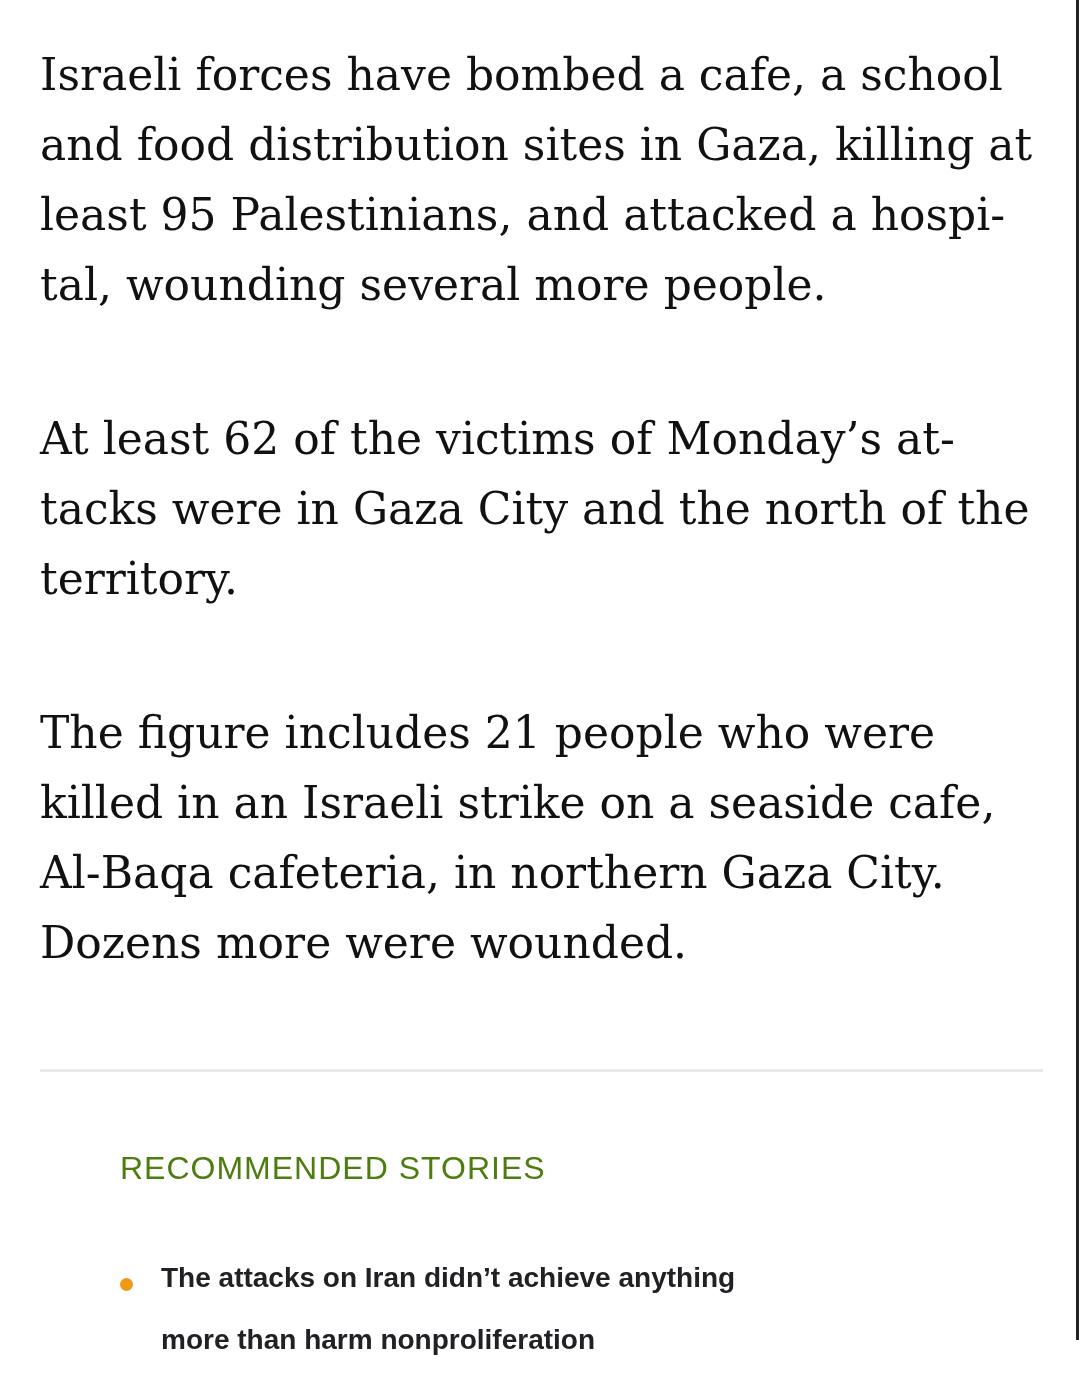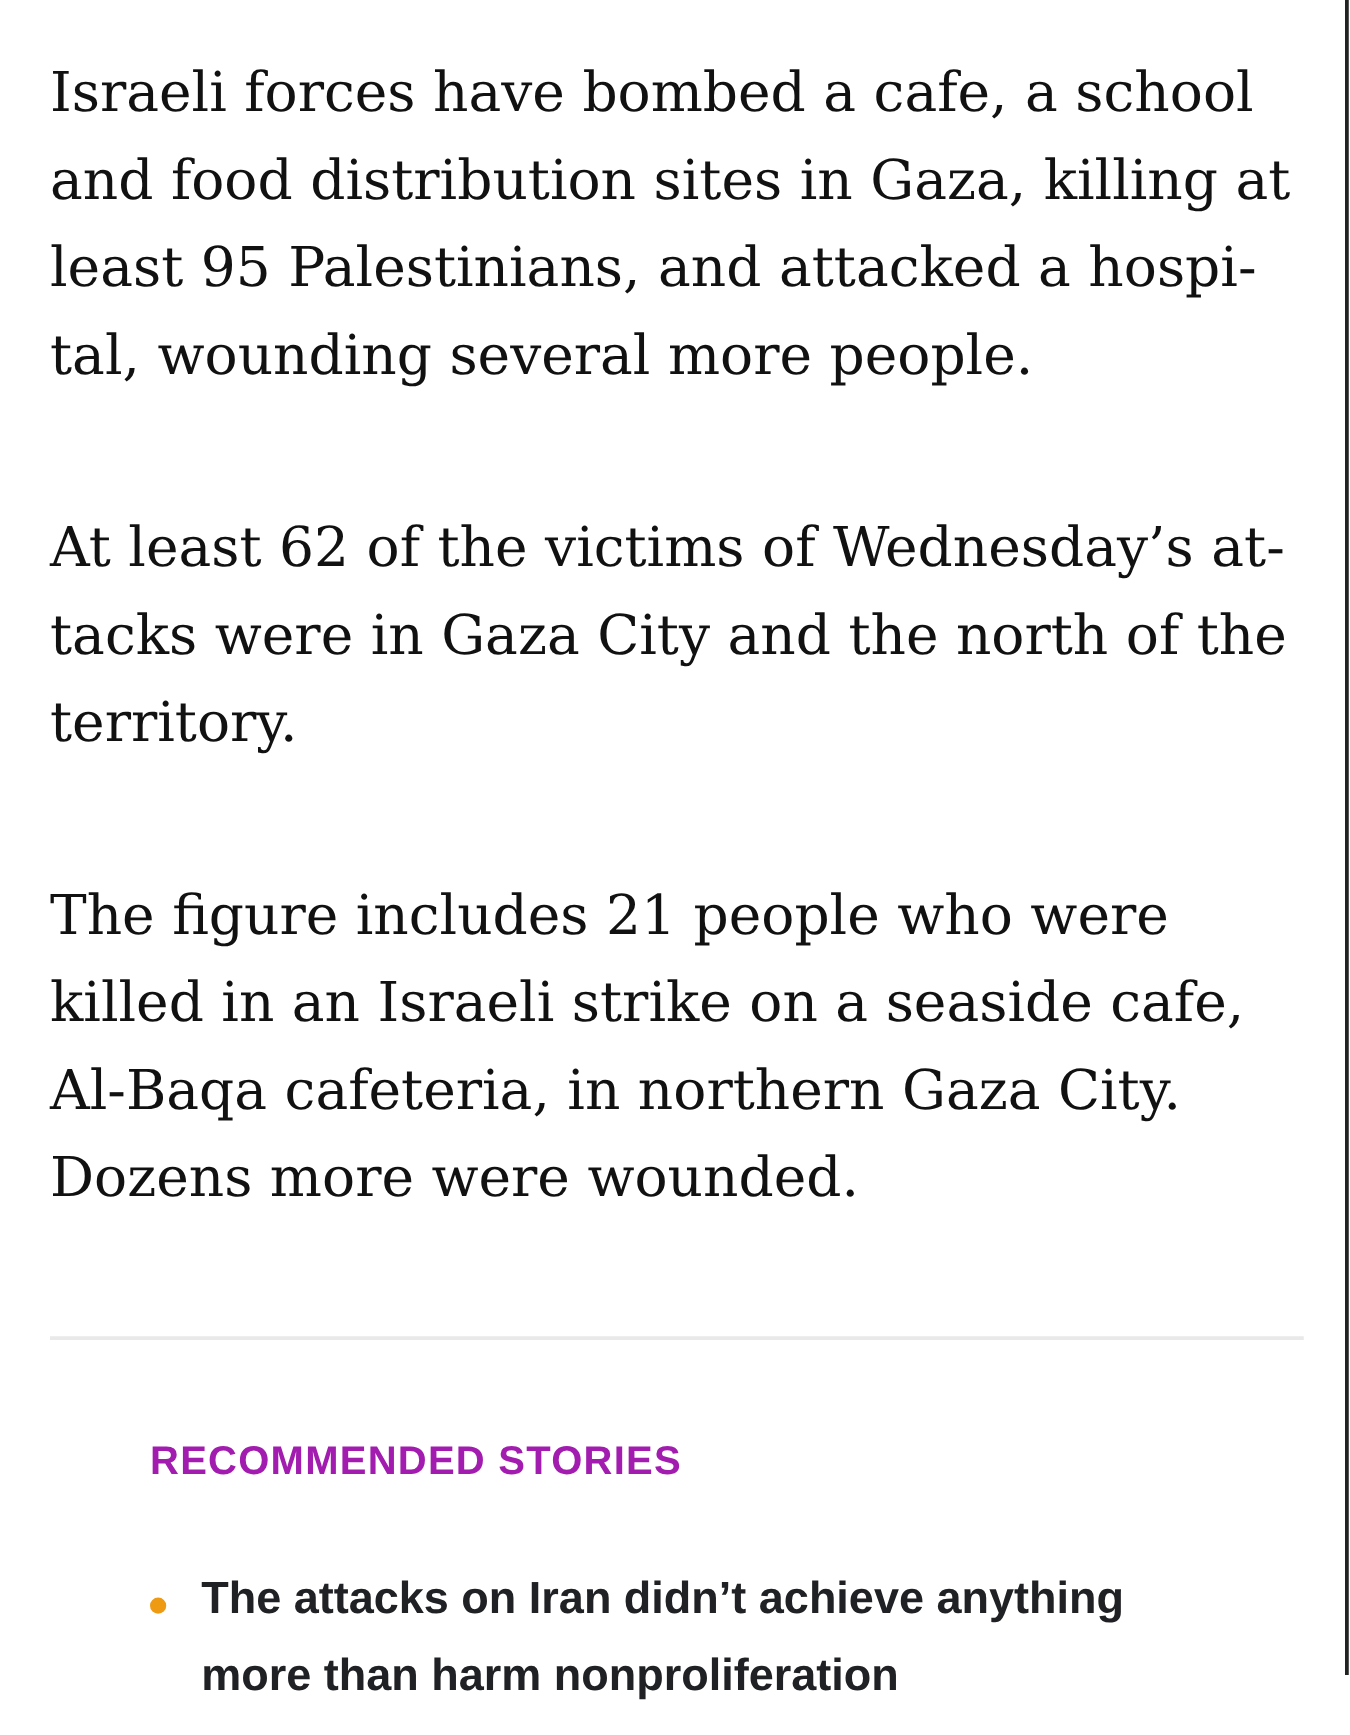--- a/index.html
+++ b/index.html
@@ -39,57 +39,57 @@
     border: none;
     border-top: 3px solid #e9e9e9;
     margin: 91px 0 0 0;
     width: 1003px;
   }
   .recommended-heading {
     margin: 76px 0 16px 80px;
     font-size: 32px;
     line-height: 40px;
     letter-spacing: 1px;
-    font-weight: 700;
-    color: #a21caf;
+    font-weight: 400;
+    color: #4d7c0f;
   }
   .story-item {
     display: flex;
     align-items: flex-start;
     margin: 59px 0 0 80px;
   }
   .story-bullet {
     width: 13px;
     height: 13px;
     border-radius: 50%;
     flex: 0 0 13px;
     margin-top: 31px;
     margin-right: 28px;
   }
   .story-title {
-    font-size: 36px;
+    font-size: 28px;
     line-height: 62px;
     font-weight: 700;
     color: #202124;
     white-space: pre;
     text-decoration: none;
     cursor: pointer;
   }
 </style>
 </head>
 <body>
 
 <div class="page">
 
   <div class="article">
     <p>Israeli forces have bombed a cafe, a school
 and food distribution sites in Gaza, killing at
 least 95 Palestinians, and attacked a hospi-
 tal, wounding several more people.</p>
-    <p>At least 62 of the victims of Wednesday’s at-
+    <p>At least 62 of the victims of Monday’s at-
 tacks were in Gaza City and the north of the
 territory.</p>
     <p>The figure includes 21 people who were
 killed in an Israeli strike on a seaside cafe,
 Al-Baqa cafeteria, in northern Gaza City.
 Dozens more were wounded.</p>
 
     <hr class="divider">
 
     <div class="recommended-heading">RECOMMENDED STORIES</div>

